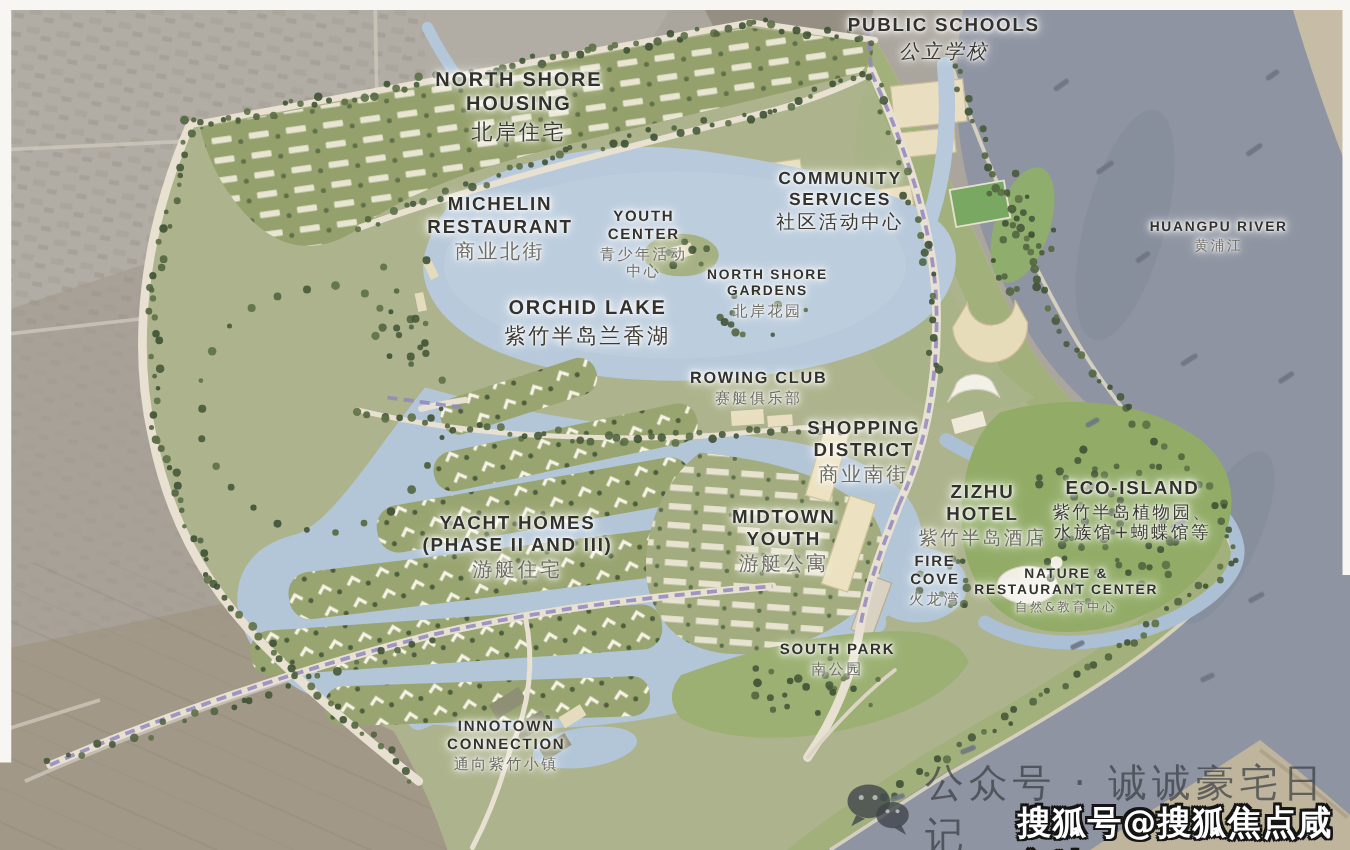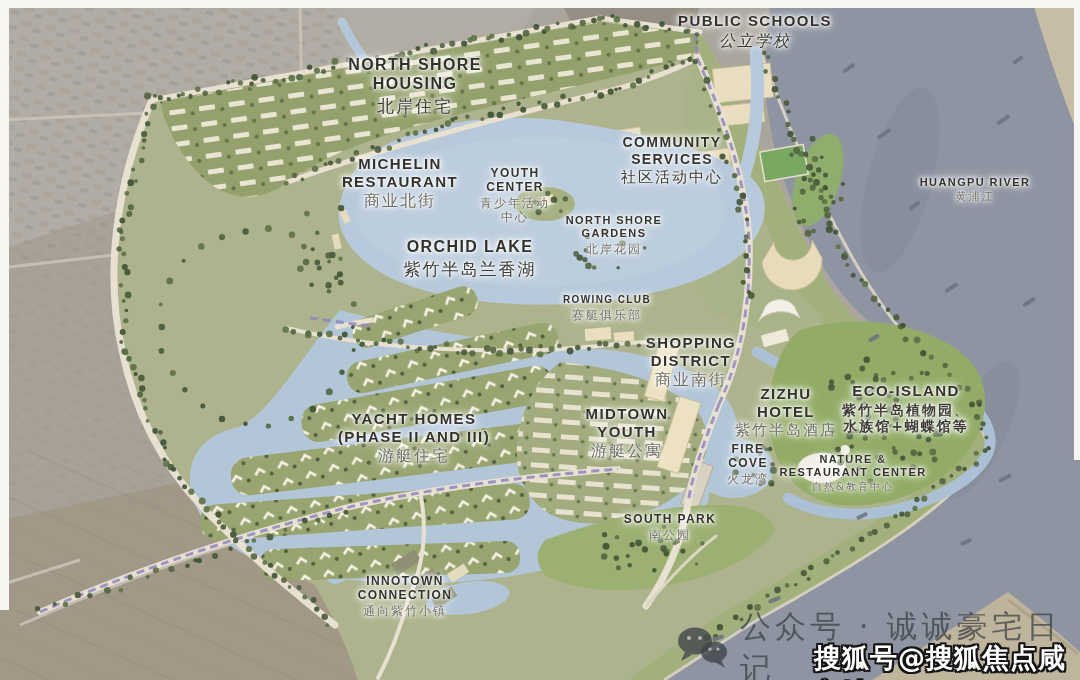--- a/index.html
+++ b/index.html
@@ -903,21 +903,21 @@
       </div>
       <div class="map-label" style="left: 470px; top: 238px;">
         <div class="en" style="font-size: 16px;">
           <div>ORCHID LAKE</div>
         </div>
         <div class="zh zh-dark" style="font-size: 17px;">
           <div>紫竹半岛兰香湖</div>
         </div>
       </div>
       <div class="map-label" style="left: 607px; top: 294px;">
-        <div class="en" style="font-size: 10px;">
+        <div class="en" style="font-size: 13px;">
           <div>ROWING CLUB</div>
         </div>
         <div class="zh zh-gray" style="font-size: 12px;">
           <div>赛艇俱乐部</div>
         </div>
       </div>
       <div class="map-label" style="left: 691px; top: 334px;">
         <div class="en" style="font-size: 15px;">
           <div>SHOPPING</div>
           <div>DISTRICT</div>
@@ -932,21 +932,21 @@
           <div>HOTEL</div>
         </div>
         <div class="zh zh-gray" style="font-size: 15px;">
           <div>紫竹半岛酒店</div>
         </div>
       </div>
       <div class="map-label" style="left: 906px; top: 382px;">
         <div class="en" style="font-size: 15px;">
           <div>ECO-ISLAND</div>
         </div>
-        <div class="zh zh-dark" style="font-size: 14px; font-weight: bold;">
+        <div class="zh zh-dark" style="font-size: 14px;">
           <div>紫竹半岛植物园、</div>
           <div>水族馆+蝴蝶馆等</div>
         </div>
       </div>
       <div class="map-label" style="left: 414px; top: 410px;">
         <div class="en" style="font-size: 15px;">
           <div>YACHT HOMES</div>
           <div>(PHASE II AND III)</div>
         </div>
         <div class="zh zh-gray" style="font-size: 16px;">

